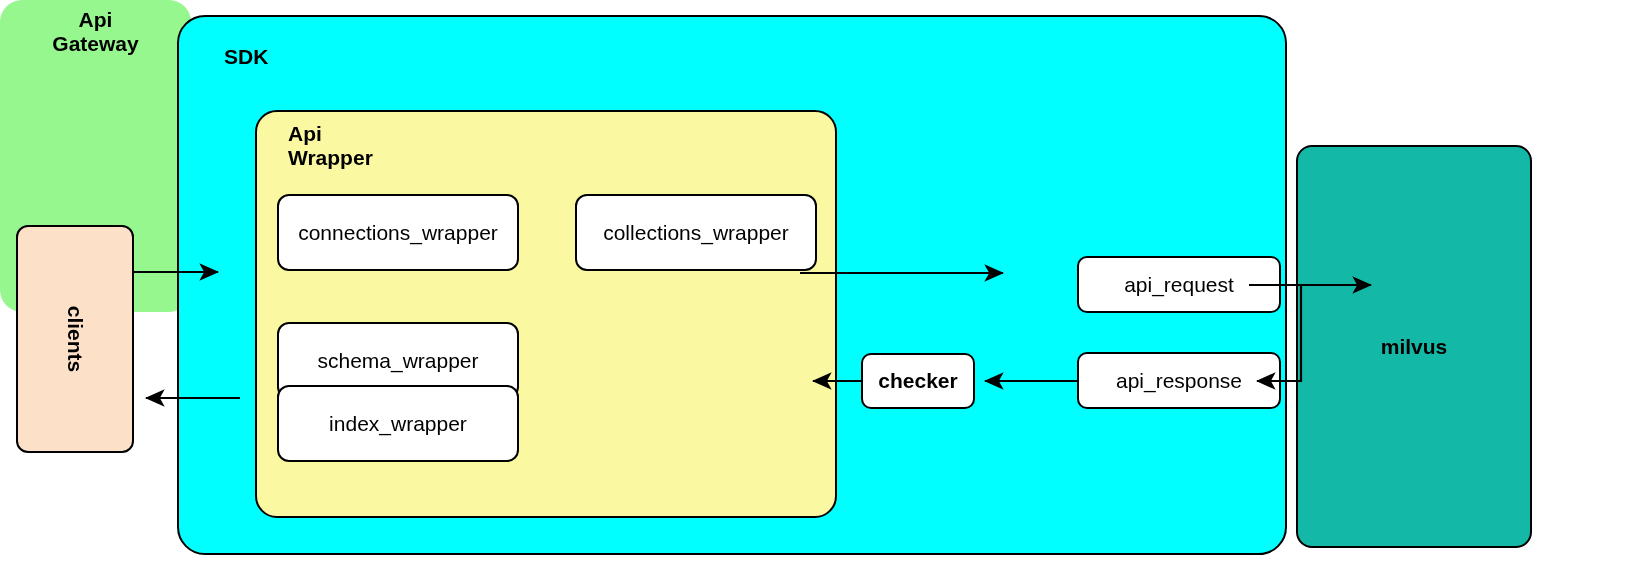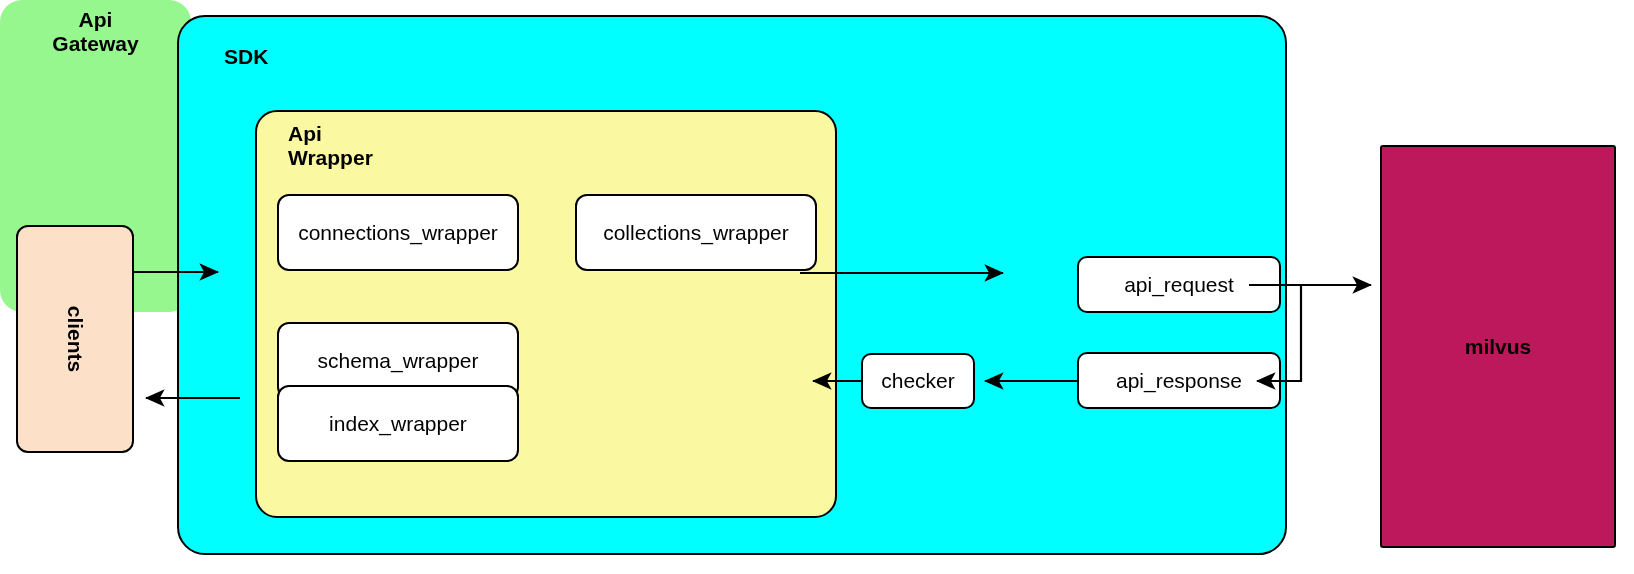--- a/index.html
+++ b/index.html
@@ -121,20 +121,21 @@
   
   #checker-box {
     left: 861px;
     top: 353px;
     width: 114px;
     height: 56px;
     background: #FFFFFF;
     border-radius: 10px;
     font-size: 21px;
     color: #000000;
+    font-weight: bold;
   }
 
   
   #clients-box {
     left: 16px;
     top: 225px;
     width: 118px;
     height: 228px;
     background: #FCE0C8;
     border-radius: 12px;
@@ -142,26 +143,26 @@
   #clients-label {
     font-size: 21px;
     font-weight: bold;
     color: #000000;
     transform: rotate(90deg);
     white-space: nowrap;
   }
 
   
   #milvus-box {
-    left: 1380px;
+    left: 1296px;
     top: 145px;
     width: 236px;
     height: 403px;
-    background: #be185d;
-    border-radius: 3px;
+    background: #14b8a6;
+    border-radius: 16px;
     font-size: 21px;
     font-weight: bold;
     color: #000000;
   }
 
   
   #connectors {
     position: absolute;
     left: 0;
     top: 0;

